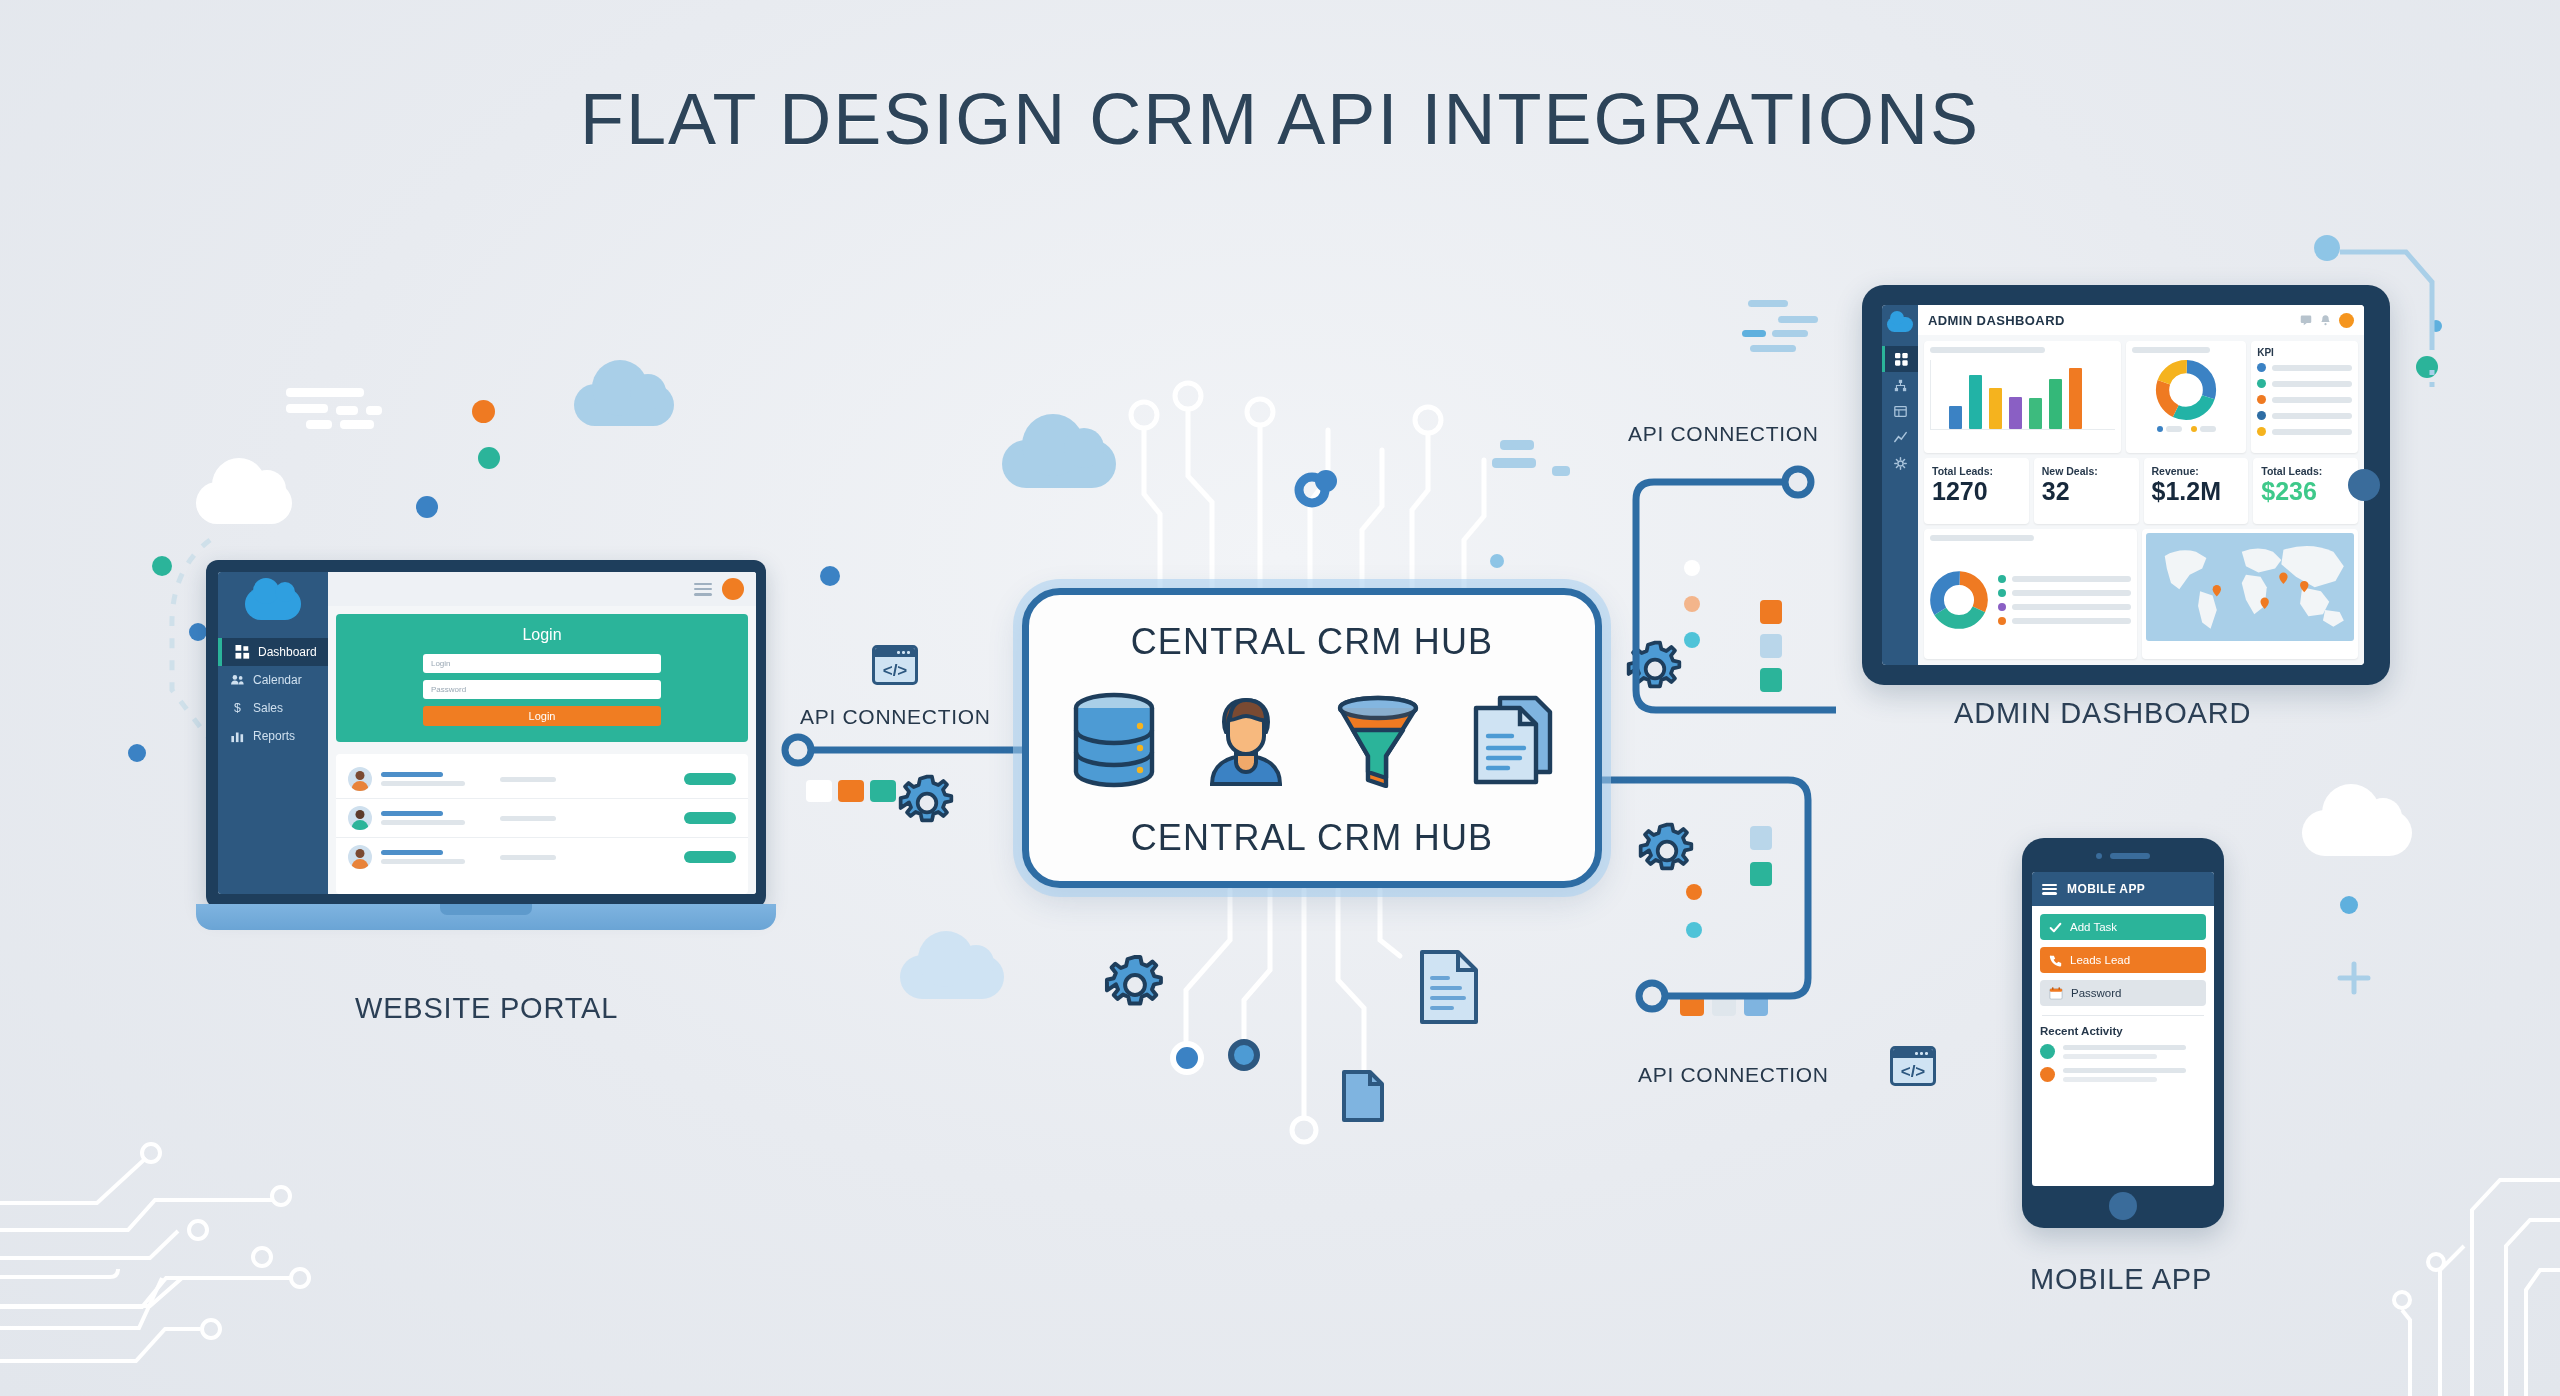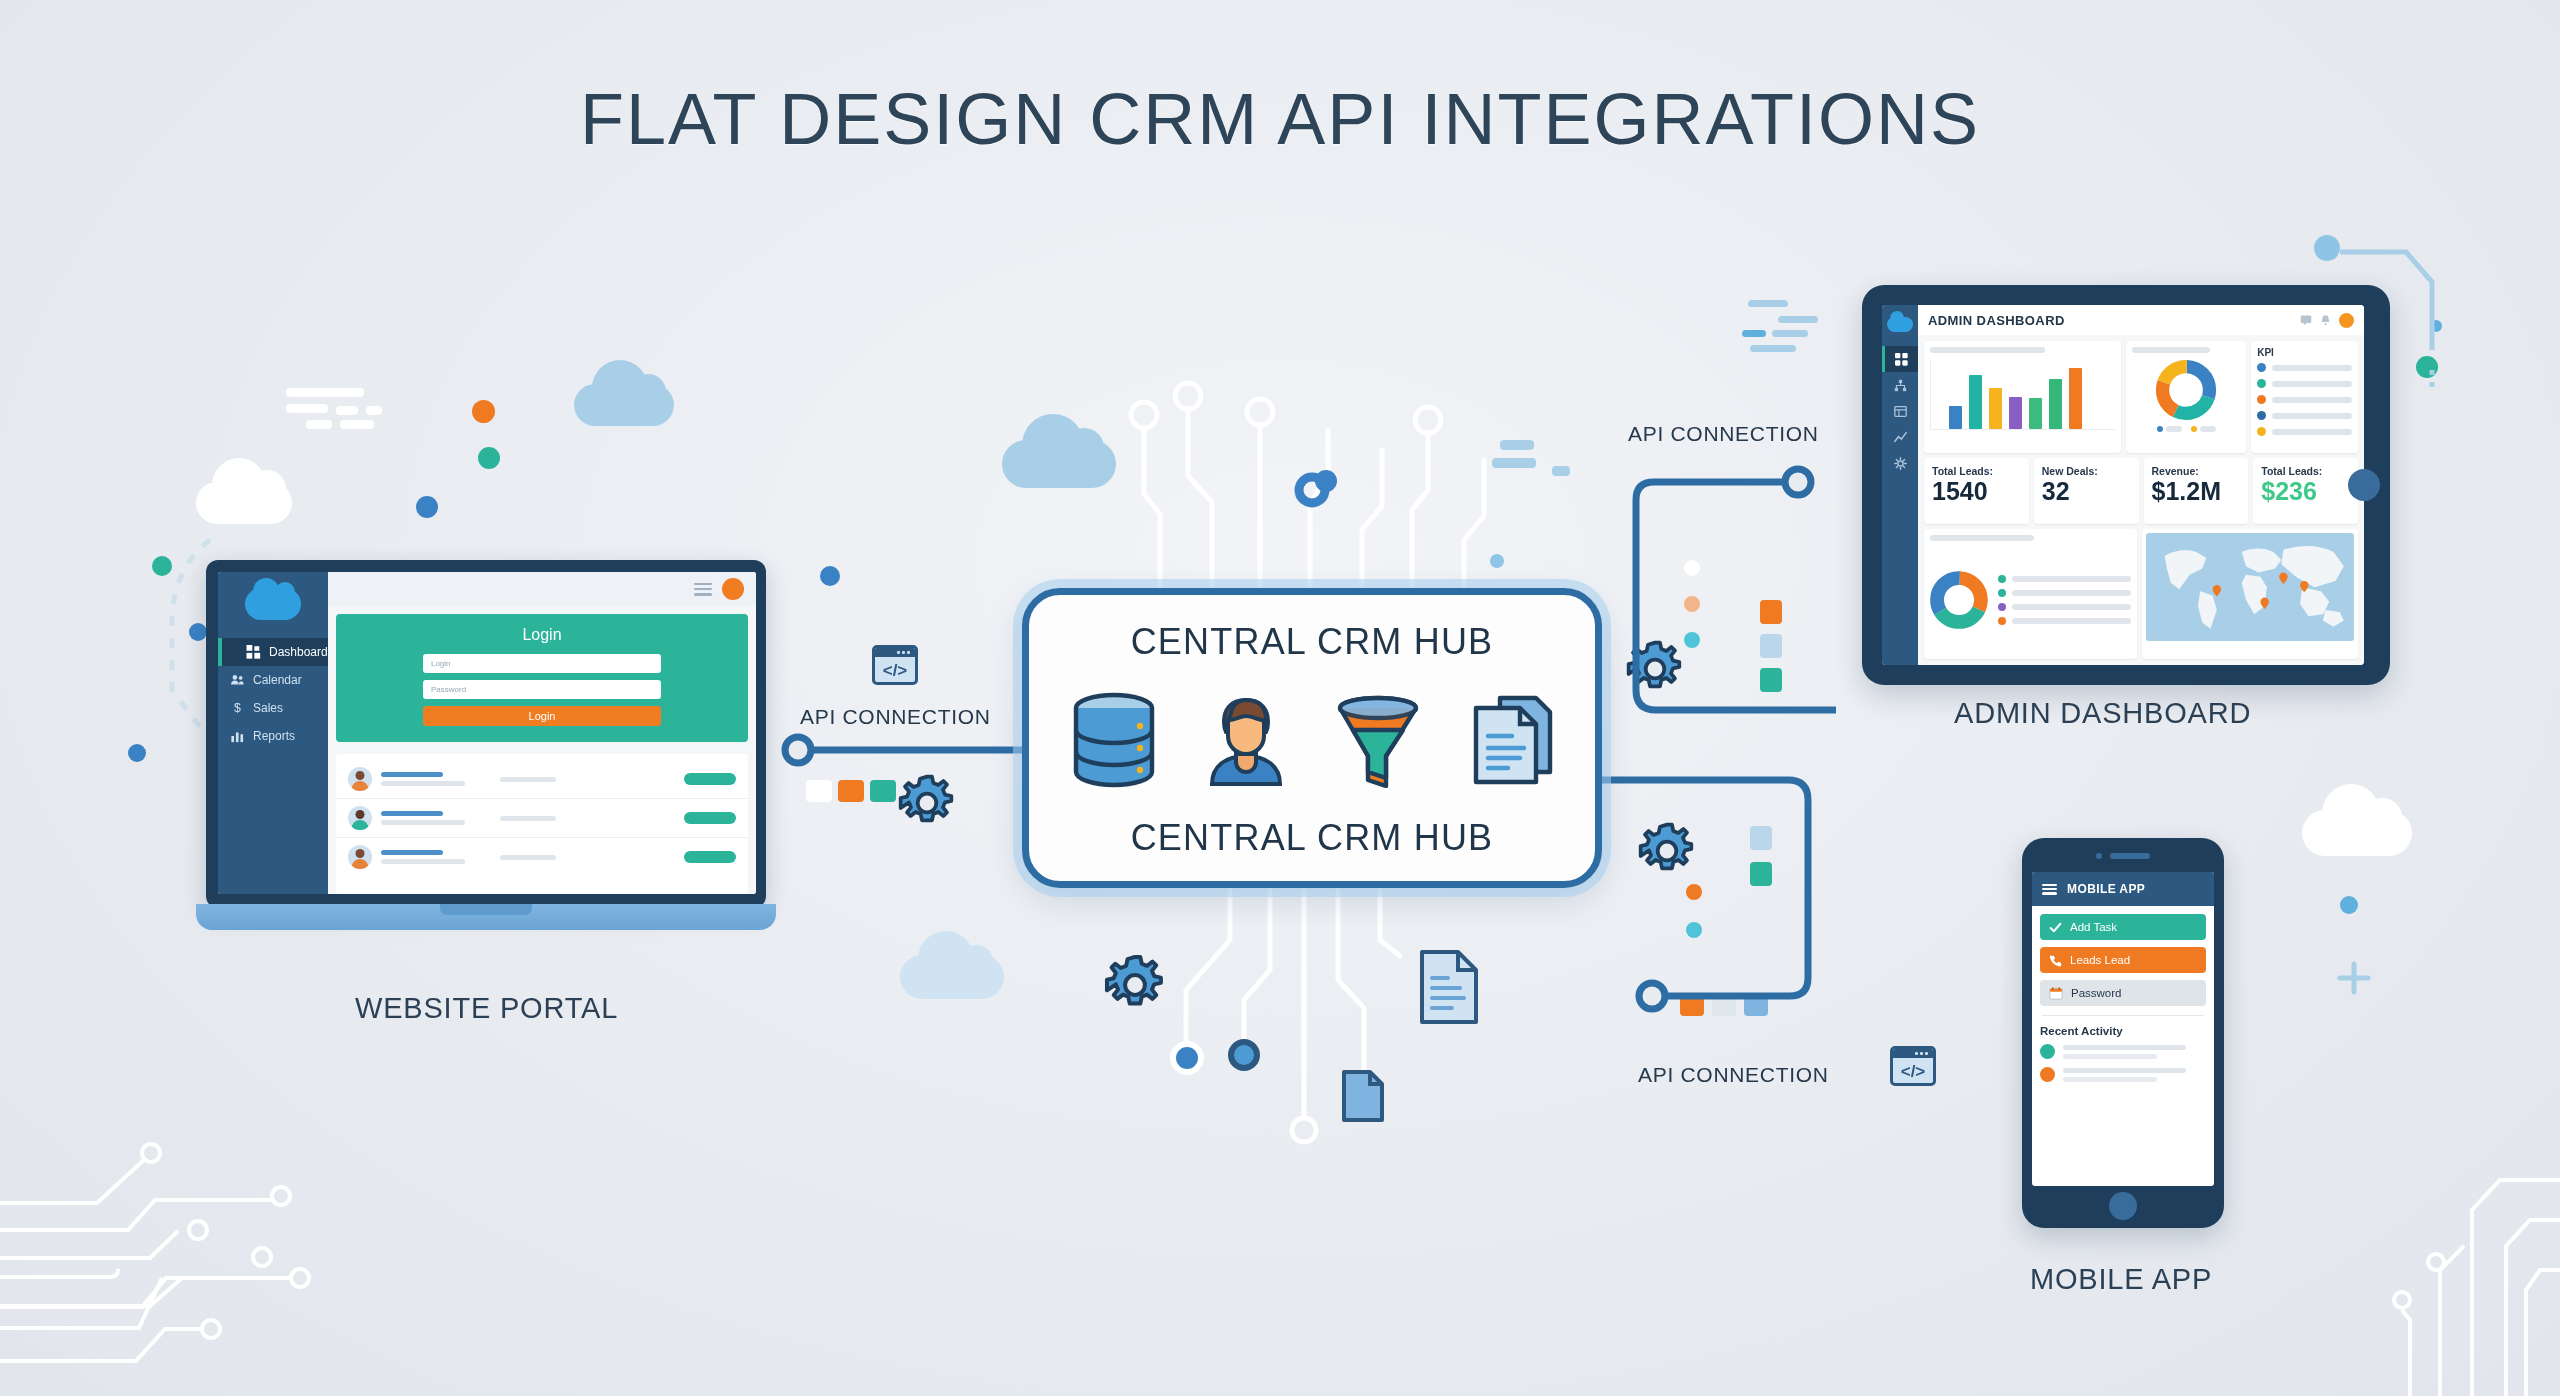--- a/index.html
+++ b/index.html
@@ -59,21 +59,21 @@
     position:absolute; left: 0; top: 344px; width: 580px; height: 26px;
     background: linear-gradient(180deg,#7fb4e0,#6aa4d5); border-radius: 0 0 16px 16px;
   }
   .laptop-notch { position:absolute; left:50%; transform:translateX(-50%); top:344px; width:92px; height:11px; background:#5e9acc; border-radius:0 0 7px 7px; }
 
   .lp-sidebar { width: 110px; background:#2d5880; flex-shrink:0; padding-top:10px; }
   .lp-logo { width:56px; height:32px; margin:6px auto 18px; background:#2f9fe0; border-radius:16px; position:relative; }
   .lp-logo:before { content:""; position:absolute; left:8px; top:-10px; width:26px; height:26px; background:#2f9fe0; border-radius:50%; }
   .lp-logo:after { content:""; position:absolute; right:6px; top:-6px; width:20px; height:20px; background:#2f9fe0; border-radius:50%; }
   .lp-nav { display:flex; align-items:center; gap:8px; padding:7px 0 7px 12px; font-size:12px; color:#cfe0ef; }
-  .lp-nav.active { background:#1e3e5c; border-left:4px solid #2bb49a; padding-left:24px; color:#fff; }
+  .lp-nav.active { background:#1e3e5c; border-left:4px solid #2bb49a; padding-left:13px; color:#fff; }
   .lp-nav .ic { width:15px; height:14px; flex-shrink:0; }
 
   .lp-main { flex:1; background:#f4f6f8; display:flex; flex-direction:column; }
   .lp-topbar { height:34px; background:#eef1f5; display:flex; align-items:center; justify-content:flex-end; gap:10px; padding-right:12px; }
   .lp-burger { width:18px; height:13px; display:flex; flex-direction:column; justify-content:space-between; }
   .lp-burger i { display:block; height:2.5px; background:#9fb0c0; border-radius:2px; }
   .lp-avatar { width:22px; height:22px; border-radius:50%; background:#f07d22; }
   .login-panel { margin:8px; background:#2bb49a; border-radius:4px; padding:12px 14px 16px; }
   .login-title { text-align:center; color:#fff; font-size:16px; margin-bottom:10px; }
   .login-field { width:62%; margin:0 auto 7px; background:#fff; border-radius:3px; height:19px; display:flex; align-items:center; padding-left:8px; font-size:8px; color:#9aa8b4; }
@@ -616,21 +616,21 @@
               </div>
             <div class="kr">
                 <span class="kd" style="background:#f5b31e"></span>
                 <span class="ph" style="flex:1"></span>
               </div>
           </div>
         </div>
         <div class="tb-r2" id="kpi-row">
             <div class="kpicard">
               <div class="lbl">Total Leads:</div>
-              <div class="val" style="color: rgb(23, 41, 60);">1540</div>
+              <div class="val" style="color: rgb(23, 41, 60);">1270</div>
             </div>
             <div class="kpicard">
               <div class="lbl">New Deals:</div>
               <div class="val" style="color: rgb(23, 41, 60);">32</div>
             </div>
             <div class="kpicard">
               <div class="lbl">Revenue:</div>
               <div class="val" style="color: rgb(23, 41, 60);">$1.2M</div>
             </div>
             <div class="kpicard">

